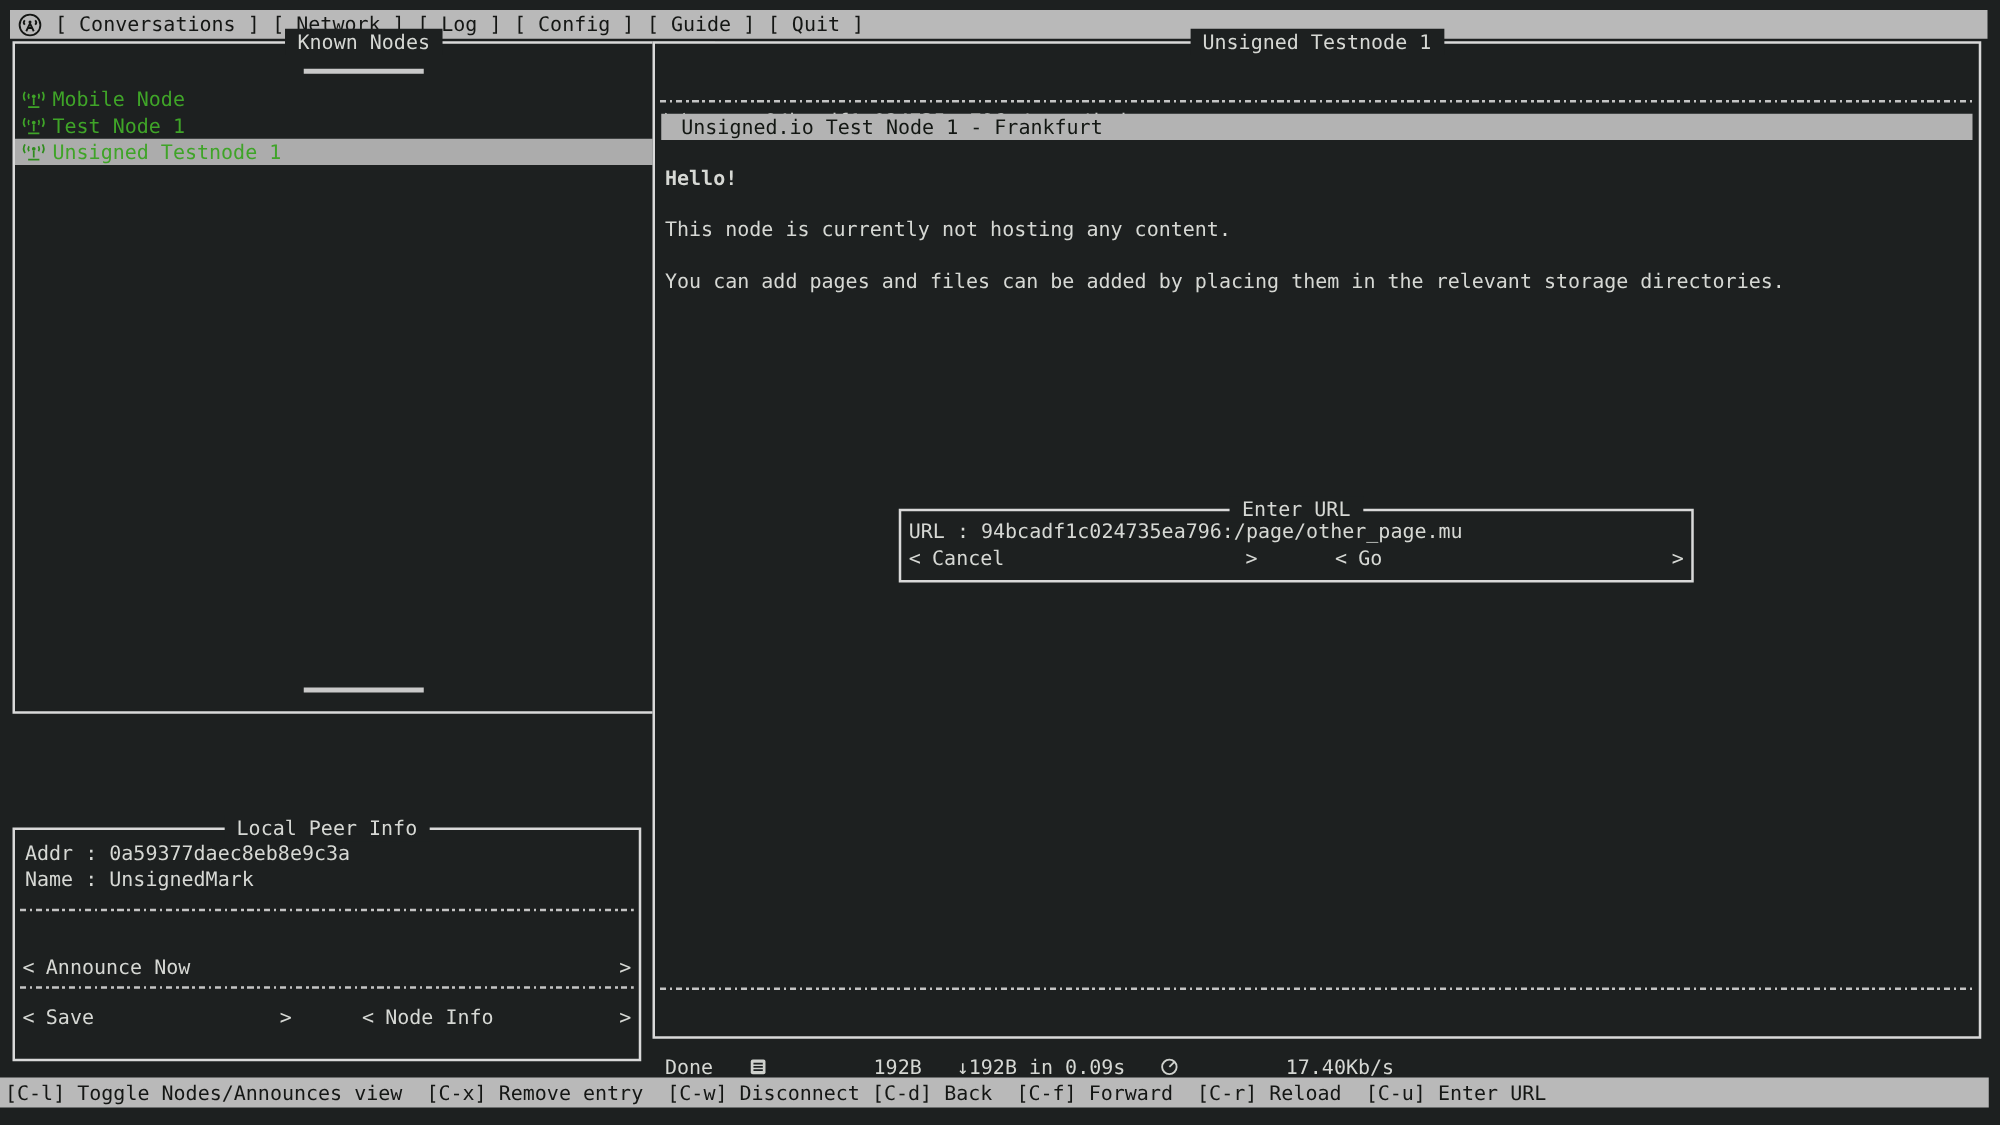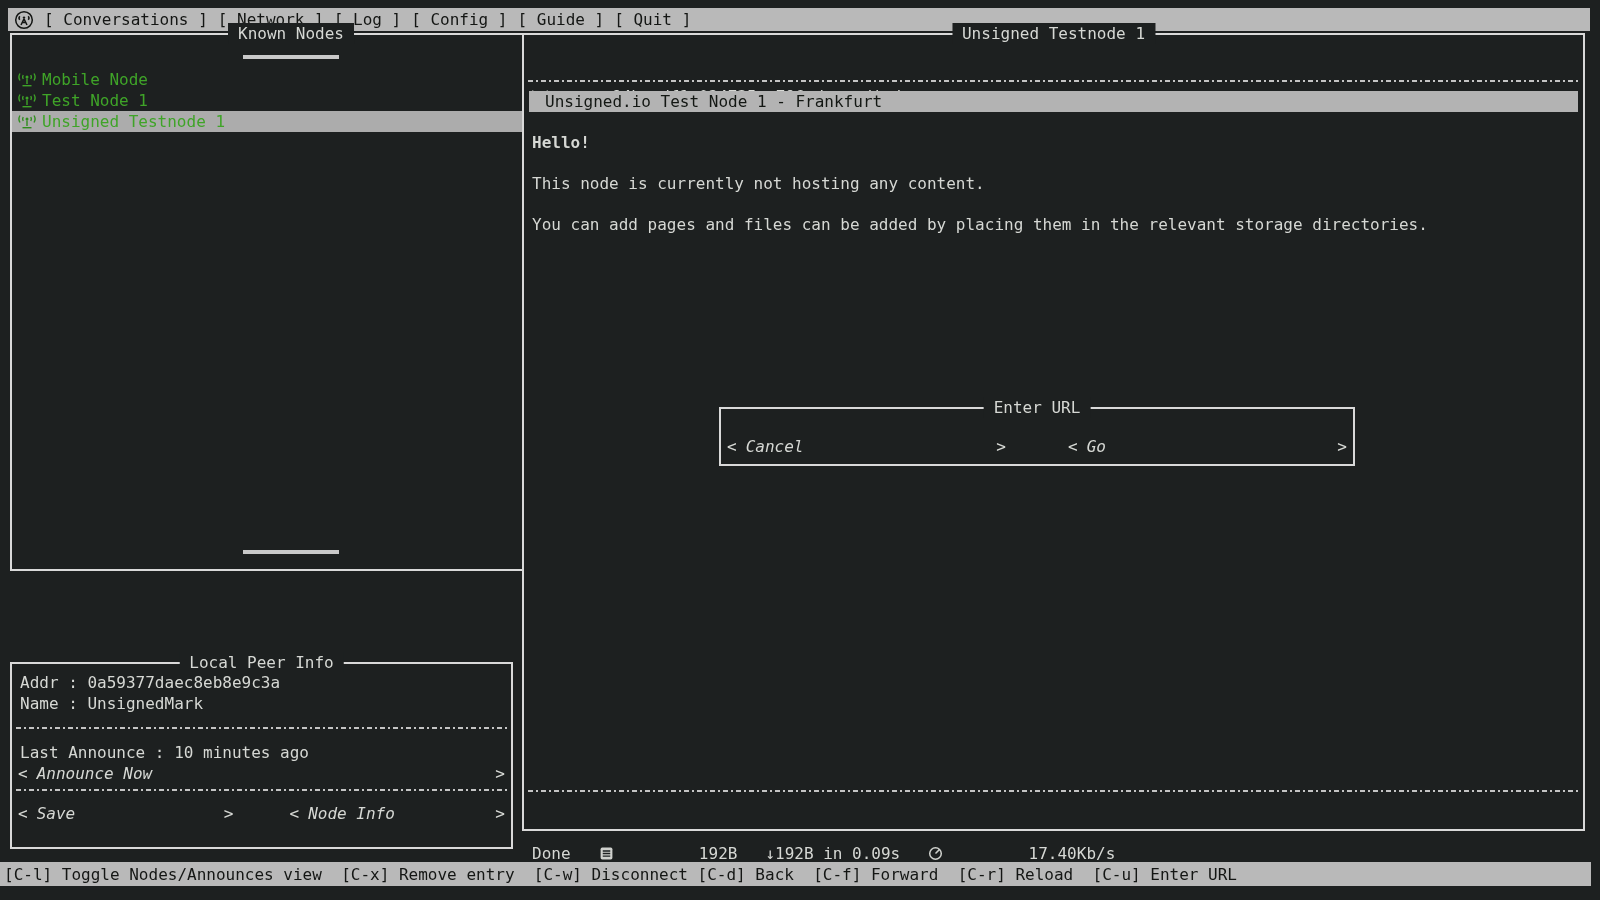--- a/index.html
+++ b/index.html
@@ -38,21 +38,21 @@
   .node-list{position:absolute;top:34px;left:0;right:0;}
   .node-item{display:flex;align-items:center;height:21px;padding-left:5px;color:var(--green);cursor:default;}
   .node-item .nicon{display:flex;margin-right:5px;}
   .node-item.selected{background:var(--hlbg);}
   
   .network-stats{left:10px;top:581px;width:503px;height:68px;}
   .local-peer{left:10px;top:662px;width:503px;height:187px;}
   .abs{position:absolute;left:8px;white-space:pre;}
   
   .tui-btn{display:flex;white-space:pre;cursor:default;}
-  .tui-btn .lbl{margin-left:9px;font-style:italic;}
+  .tui-btn .lbl{margin-left:9px;}
   .tui-btn .br{margin-left:auto;}
   .btn-row{position:absolute;display:flex;gap:56px;}
   .btn-row .tui-btn{flex:1;}
   
   .browser{left:522px;top:33px;width:1063px;height:798px;}
   .url-row{position:absolute;top:12px;left:6px;display:flex;align-items:center;gap:5px;white-space:pre;}
   .link-row{
     position:absolute;top:56px;left:5px;right:5px;height:21px;
     background:#b3b3b3;color:var(--linkfg);padding-left:16px;white-space:pre;cursor:default;
   }
@@ -147,21 +147,20 @@
     </div>
     <div class="scroll-ind" style="bottom:15px"></div>
   </div>
 
 
   <div class="panel local-peer">
     <span class="panel-title">Local Peer Info</span>
     <div class="abs" style="top:8px">Addr : 0a59377daec8eb8e9c3a</div>
     <div class="abs" style="top:29px">Name : UnsignedMark</div>
     <div class="sep" style="top:63px"></div>
-    <div class="abs" style="top:78px">Last Announce : 10 minutes ago</div>
     <div class="tui-btn" style="position:absolute;top:99px;left:6px;right:6px">
       <span>&lt;</span><span class="lbl">Announce Now</span><span class="br">&gt;</span>
     </div>
     <div class="sep" style="top:125px"></div>
     <div class="btn-row" style="top:139px;left:6px;right:6px">
       <div class="tui-btn">
         <span>&lt;</span><span class="lbl">Save</span><span class="br">&gt;</span>
       </div>
       <div class="tui-btn">
         <span>&lt;</span><span class="lbl">Node Info</span><span class="br">&gt;</span>
@@ -190,20 +189,21 @@
     <div class="sep" style="top:45px"></div>
 
     <div class="link-row">Unsigned.io Test Node 1 - Frankfurt</div>
 
     <div class="hello">Hello!</div>
     <div class="para" style="top:138px">This node is currently not hosting any content.</div>
     <div class="para" style="top:179px">You can add pages and files can be added by placing them in the relevant storage directories.</div>
 
     <div class="dialog">
       <span class="panel-title">Enter URL</span>
+      <div class="dlg-url"><span>URL : </span><span>94bcadf1c024735ea796:/page/other_page.mu</span></div>
       <div class="dlg-buttons">
         <div class="tui-btn">
           <span>&lt;</span><span class="lbl">Cancel</span><span class="br">&gt;</span>
         </div>
         <div class="tui-btn">
           <span>&lt;</span><span class="lbl">Go</span><span class="br">&gt;</span>
         </div>
       </div>
     </div>
 

